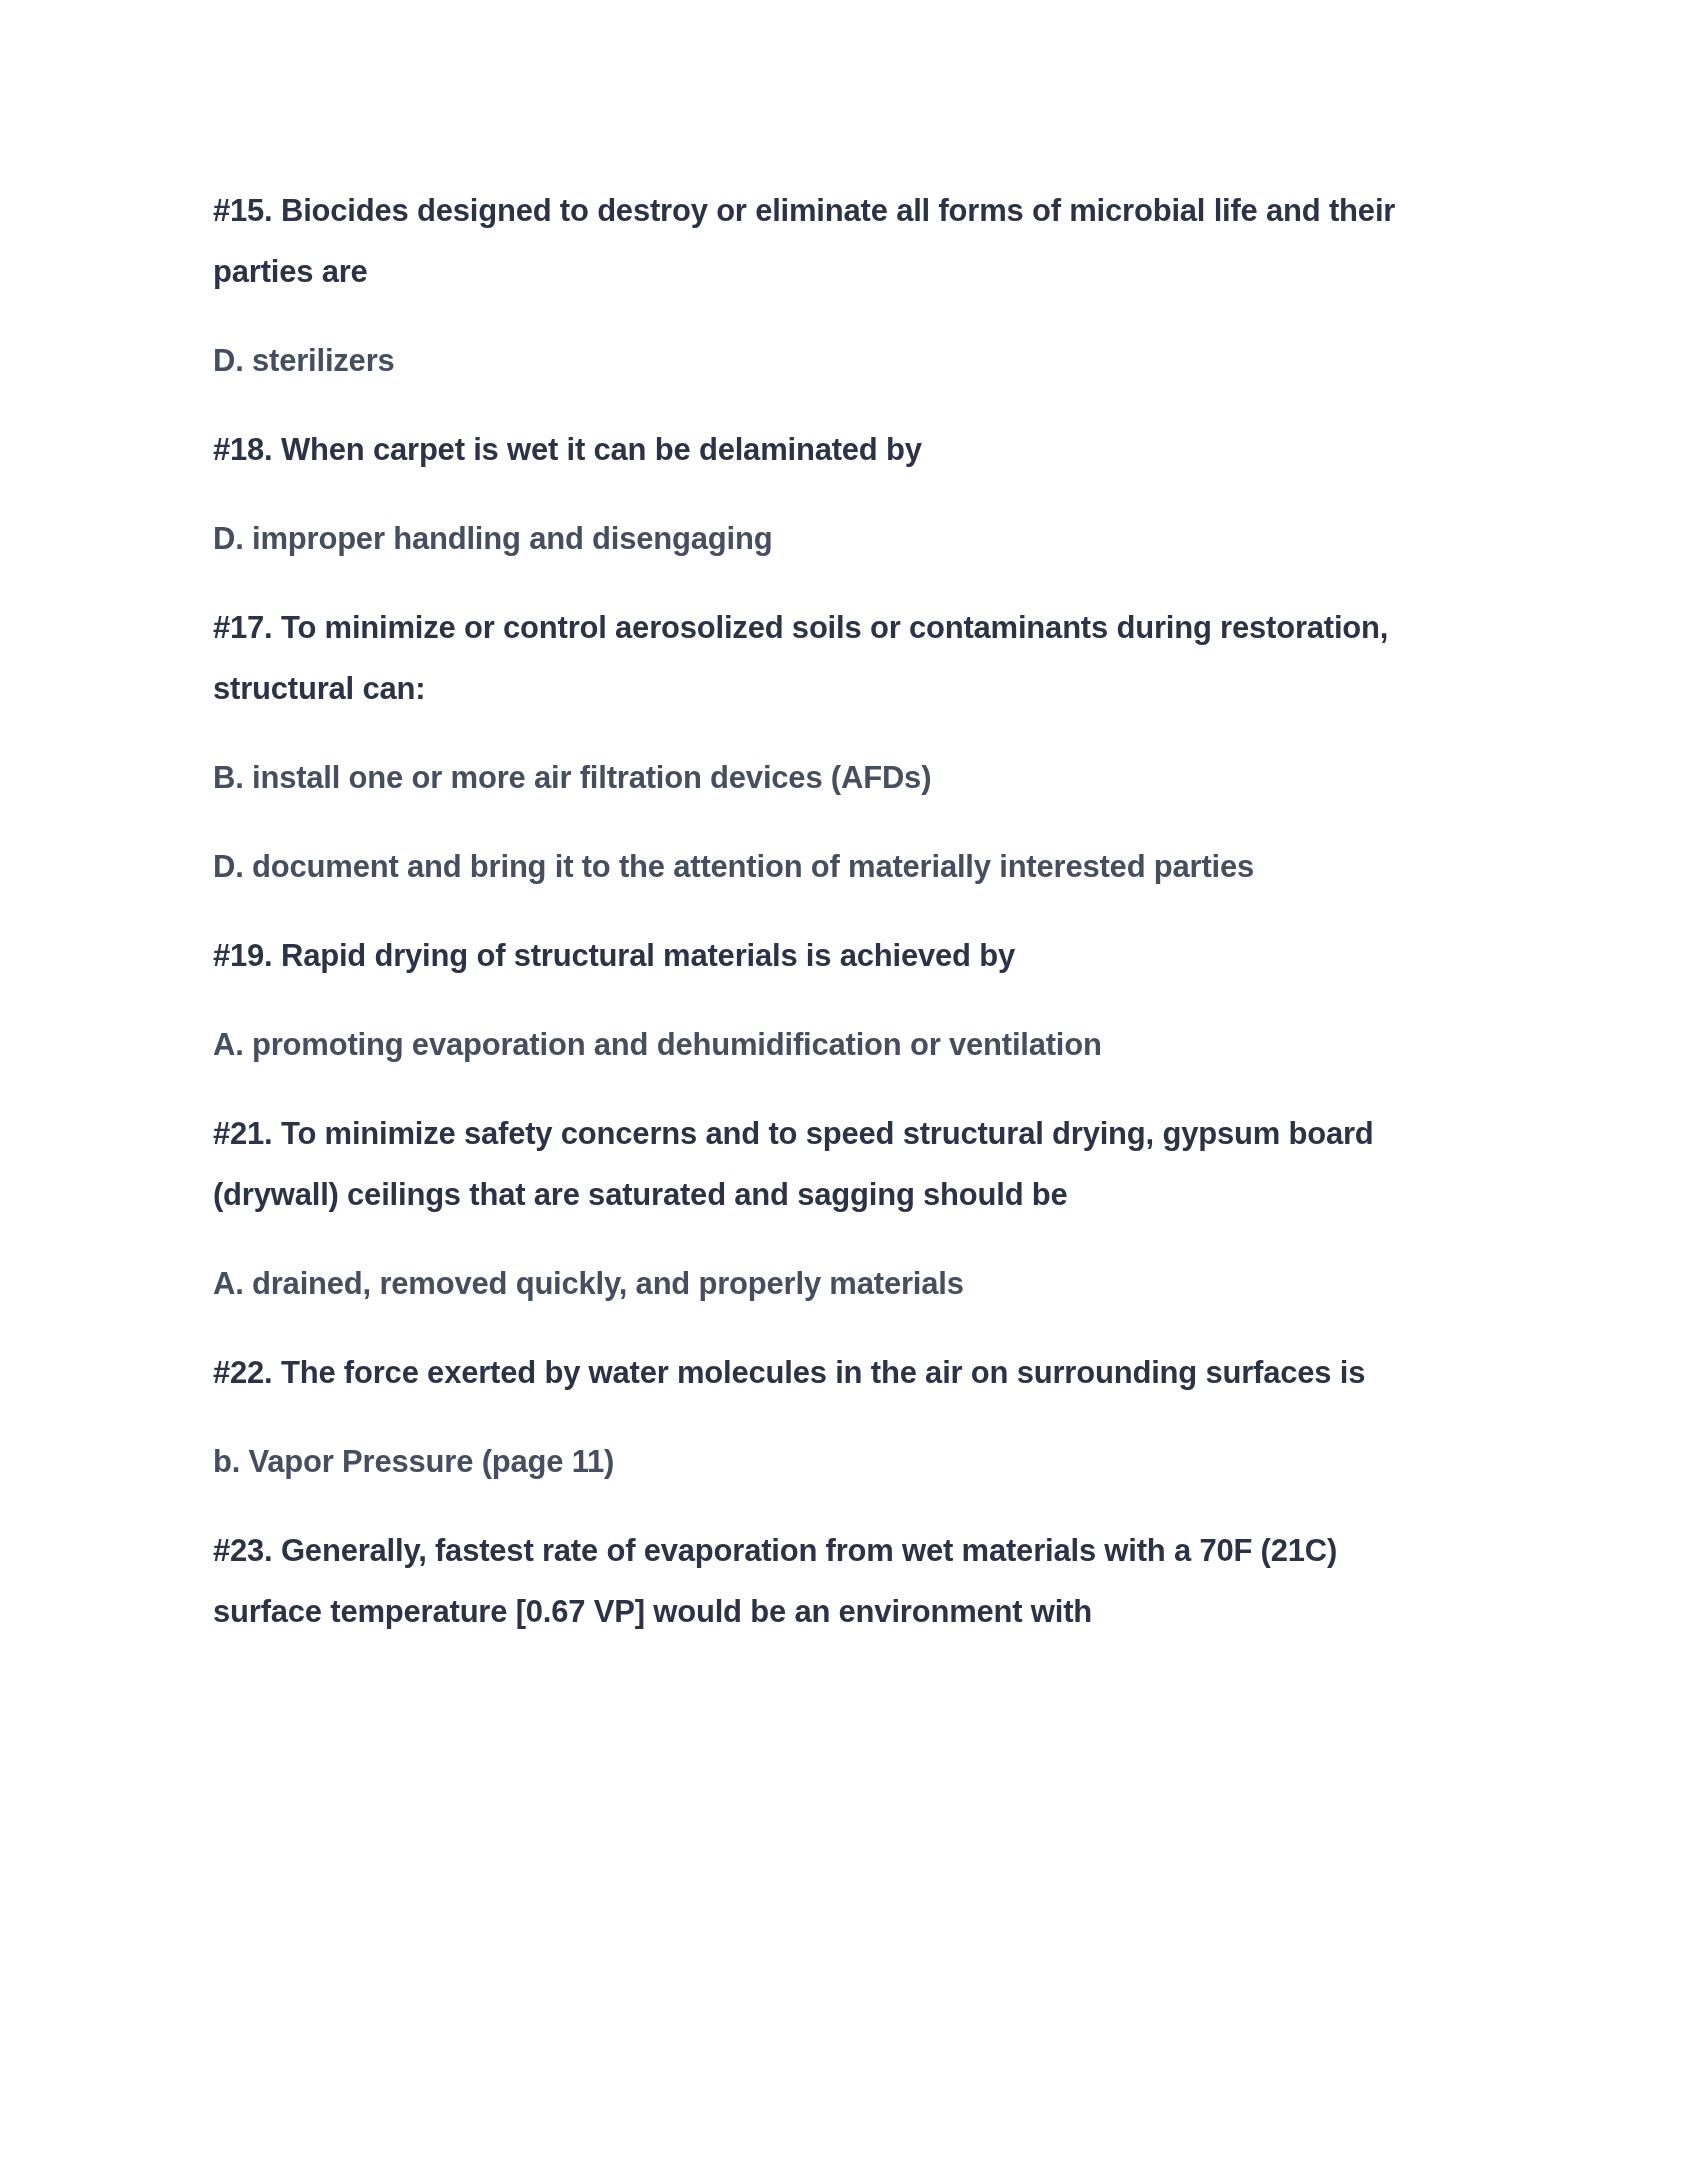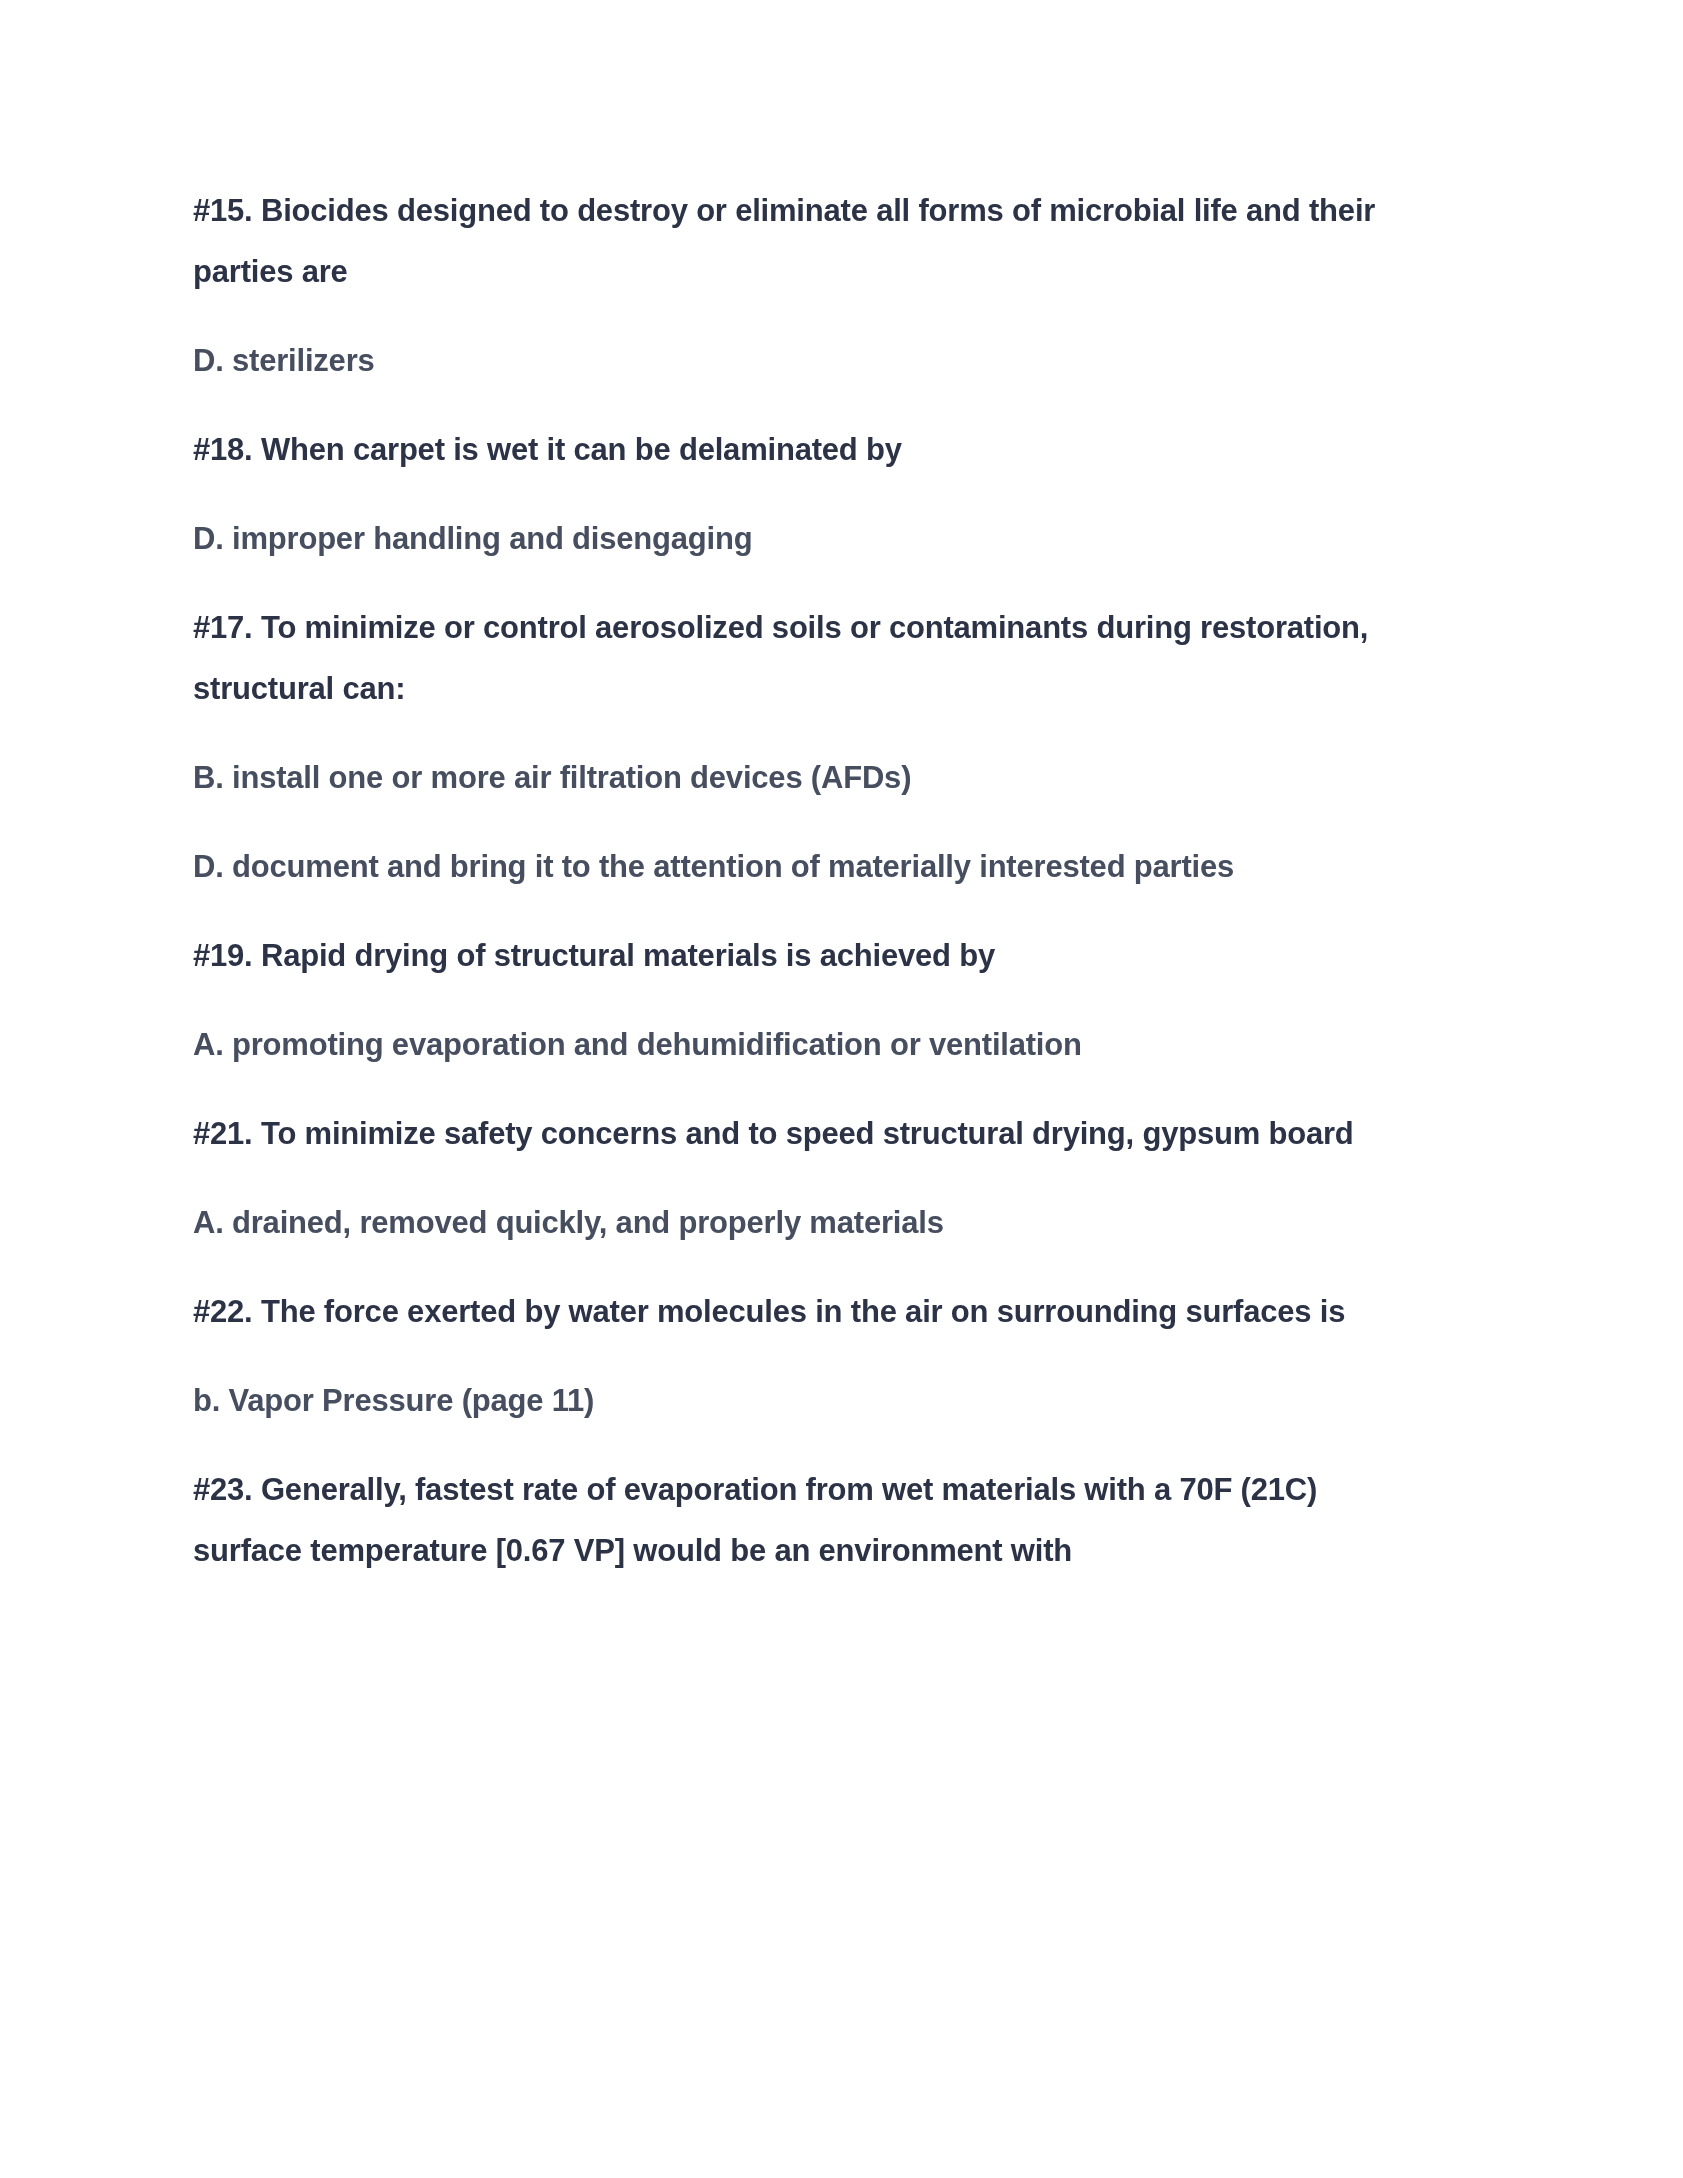--- a/index.html
+++ b/index.html
@@ -10,20 +10,21 @@
     height: 2178px;
     overflow: hidden;
   }
 
   .page {
     width: 1361px;
     height: 2178px;
     background: var(--page-bg, #ffffff);
     padding: 180px 139px 4px 193px;
     font-family: "Liberation Sans", sans-serif;
+    margin-left: 20px;
   }
 
   .qa-block p { margin: 0 0 28px 0; }
 
   .line {
     display: block;
     line-height: 61px;
     font-size: 31px;
     letter-spacing: -0.2px;
     white-space: nowrap;
@@ -85,20 +86,21 @@
         </p>
     <p class="answer">
           <span class="line">A. promoting evaporation and dehumidification or ventilation</span>
         </p>
   </section>
 
 
   <section class="qa-block">
     <p class="question">
           <span class="line">#21. To minimize safety concerns and to speed structural drying, gypsum board</span>
+          <span class="line">(drywall) ceilings that are saturated and sagging should be</span>
         </p>
     <p class="answer">
           <span class="line">A. drained, removed quickly, and properly materials</span>
         </p>
   </section>
 
   <section class="qa-block">
     <p class="question">
           <span class="line">#22. The force exerted by water molecules in the air on surrounding surfaces is</span>
         </p>

